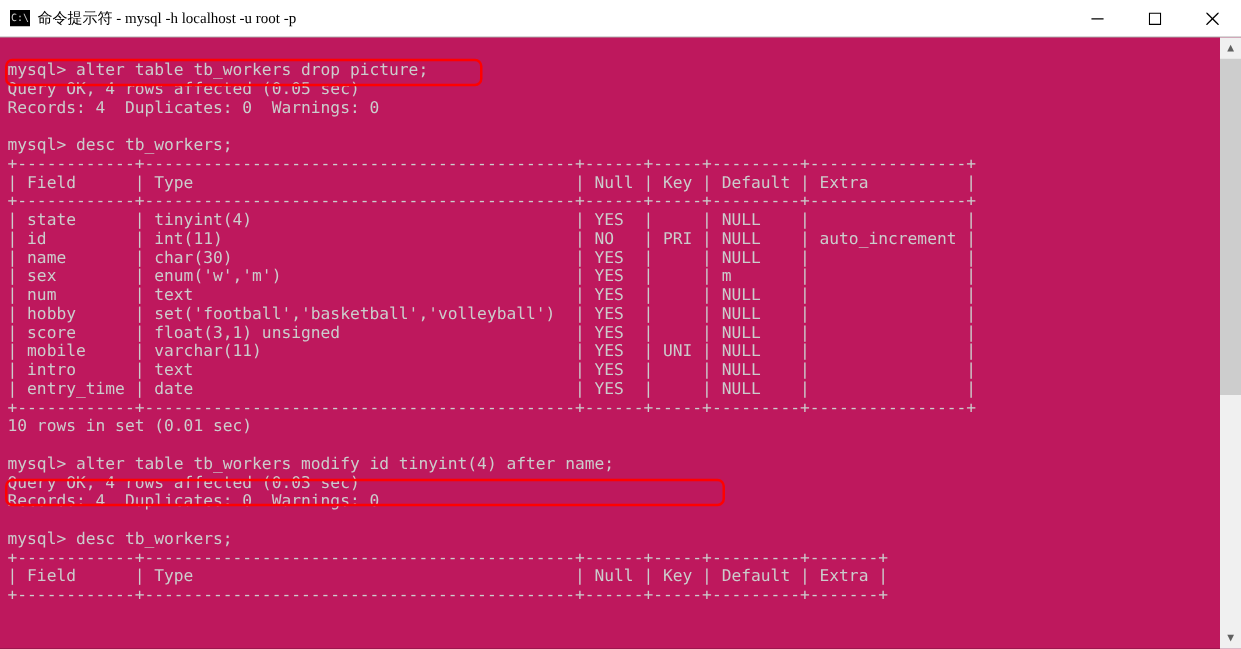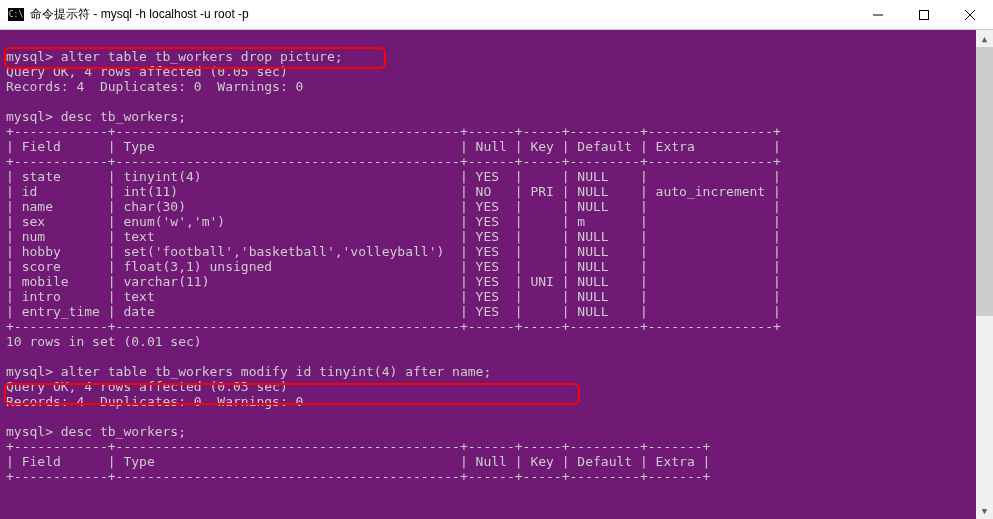--- a/index.html
+++ b/index.html
@@ -27,21 +27,21 @@
   margin-left: 8px;
   margin-right: 6px;
   display: flex;
   align-items: center;
   justify-content: center;
   color: #ccc;
   font-size: 8px;
   font-family: Consolas, monospace;
 }
 .title-text {
-  font-family: Liberation Sans, sans-serif;
+  font-family: Liberation Serif, serif;
   font-size: 12px;
   color: #000;
 }
 .win-controls {
   position: absolute;
   right: 0;
   top: 0;
   height: 30px;
   display: flex;
 }
@@ -50,21 +50,21 @@
   height: 30px;
   display: flex;
   align-items: center;
   justify-content: center;
   font-family: "Segoe UI", sans-serif;
   font-size: 12px;
   color: #000;
 }
 .win-btn svg { stroke: #000; fill: none; stroke-width: 1; }
 .terminal {
-  background: #701a75;
+  background: #be185d;
   color: #ccc;
   padding: 4px 6px;
   white-space: pre;
   line-height: 15px;
   font-family: "NSimSun", "SimSun", "Consolas", monospace;
   font-size: 13px;
   position: relative;
   height: calc(100% - 30px);
 }
 .scrollbar {

